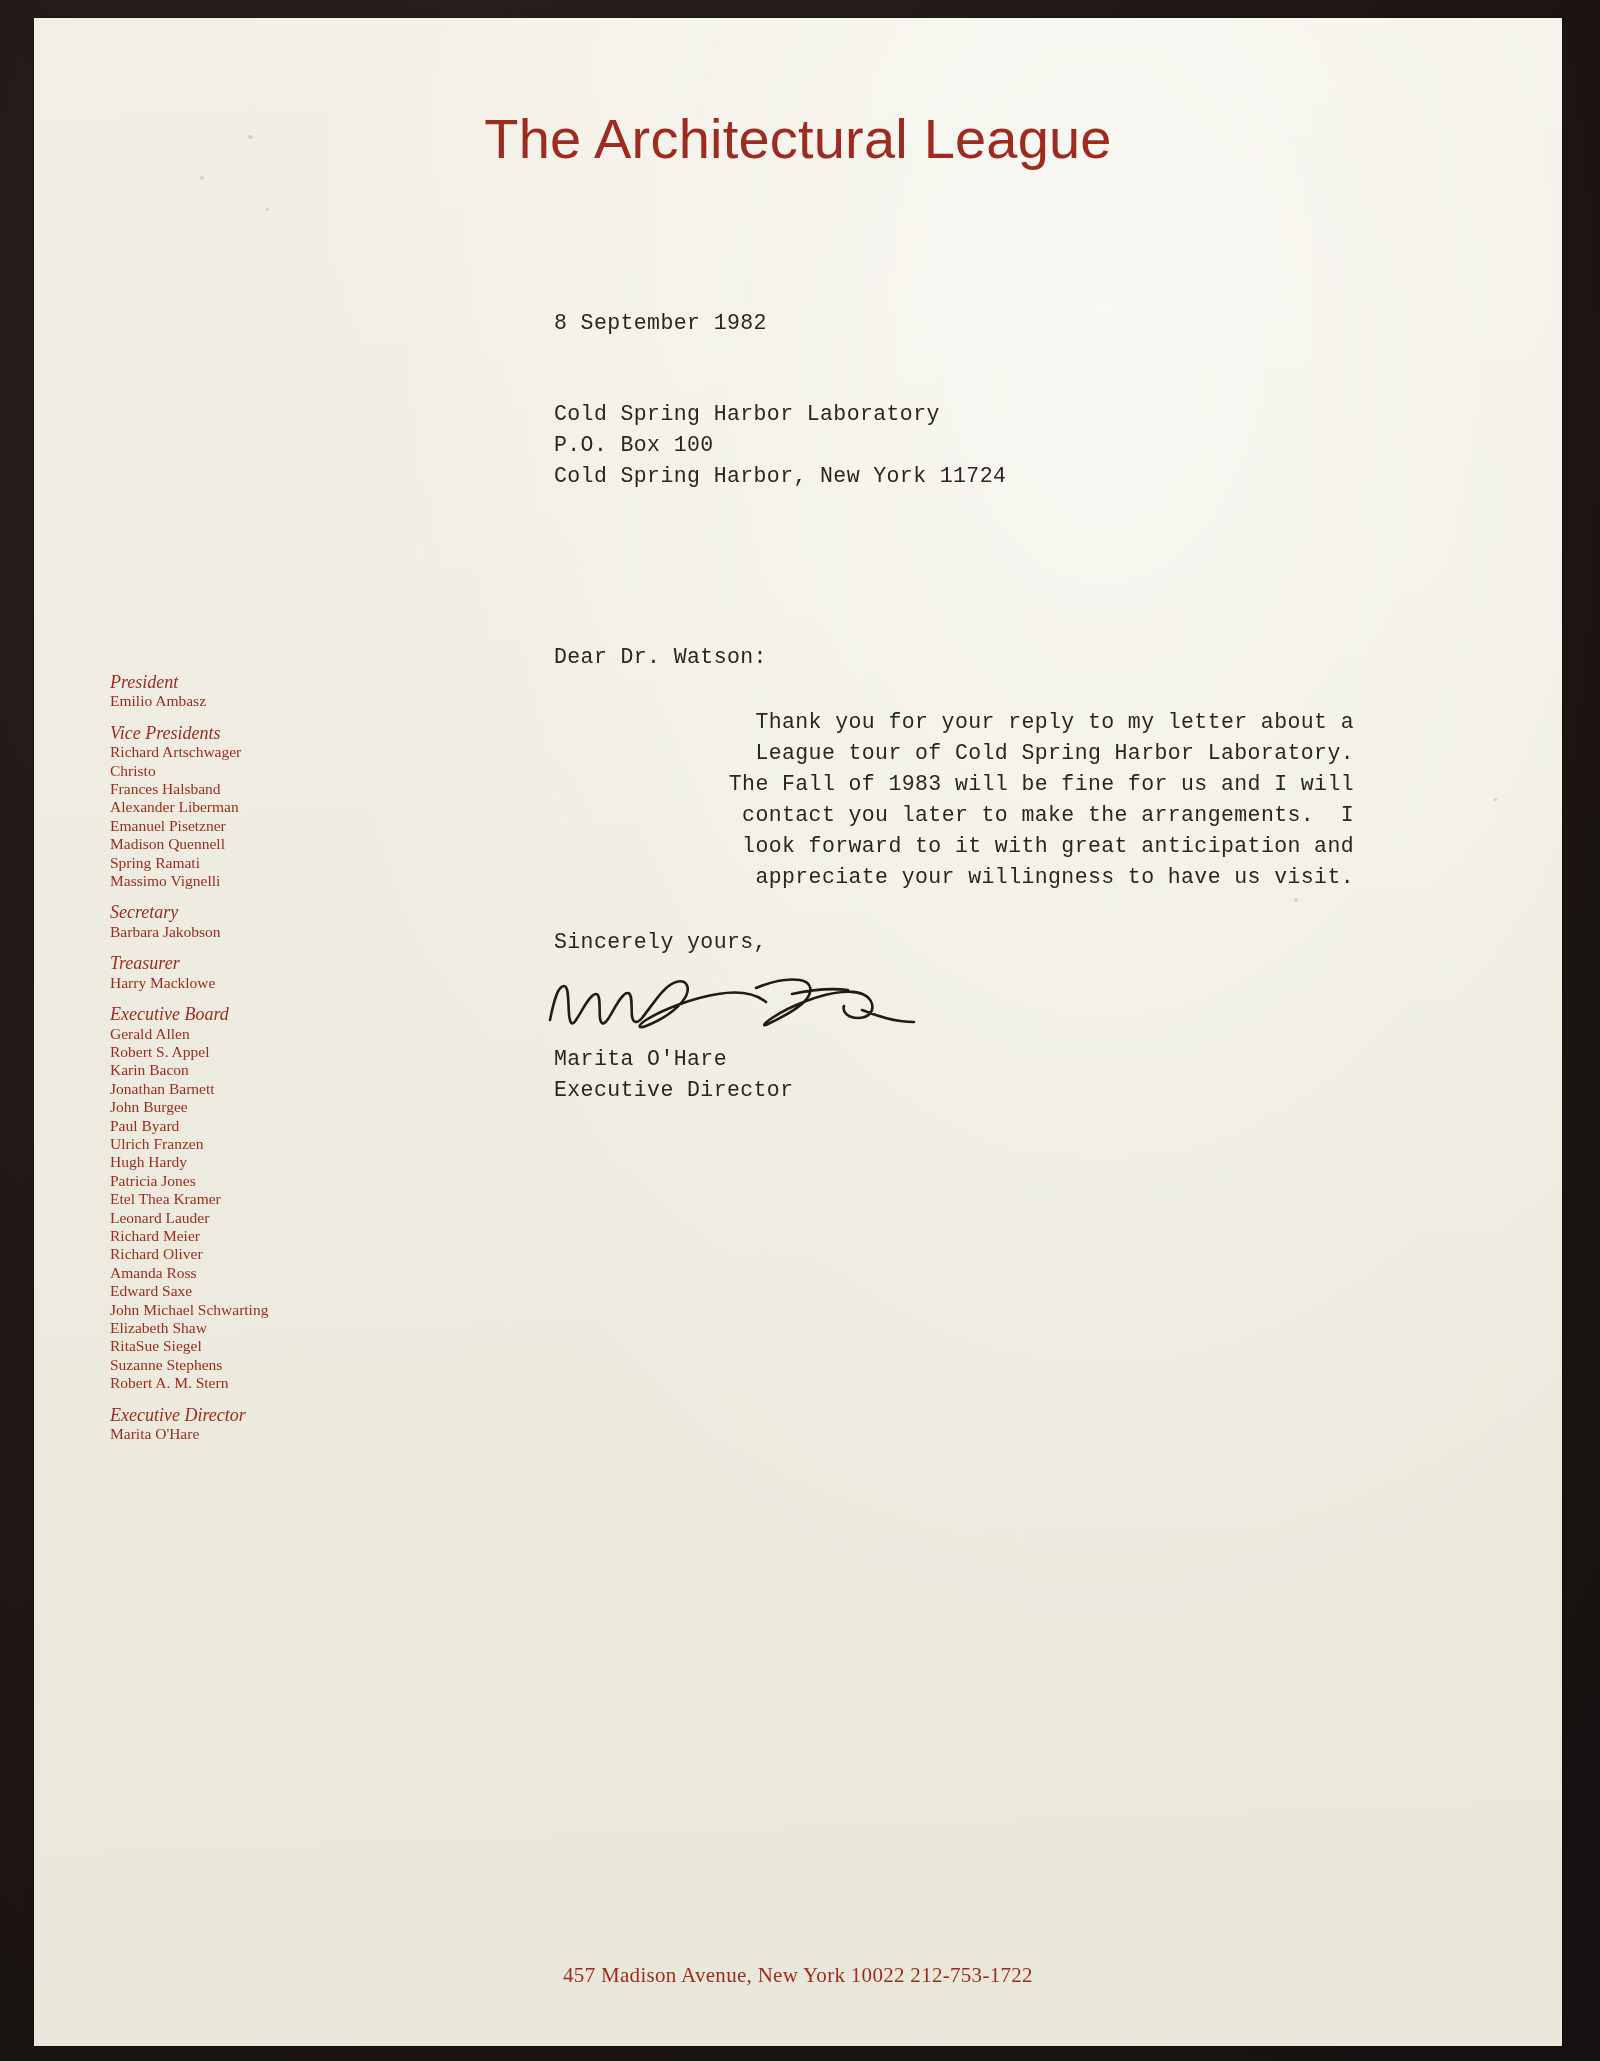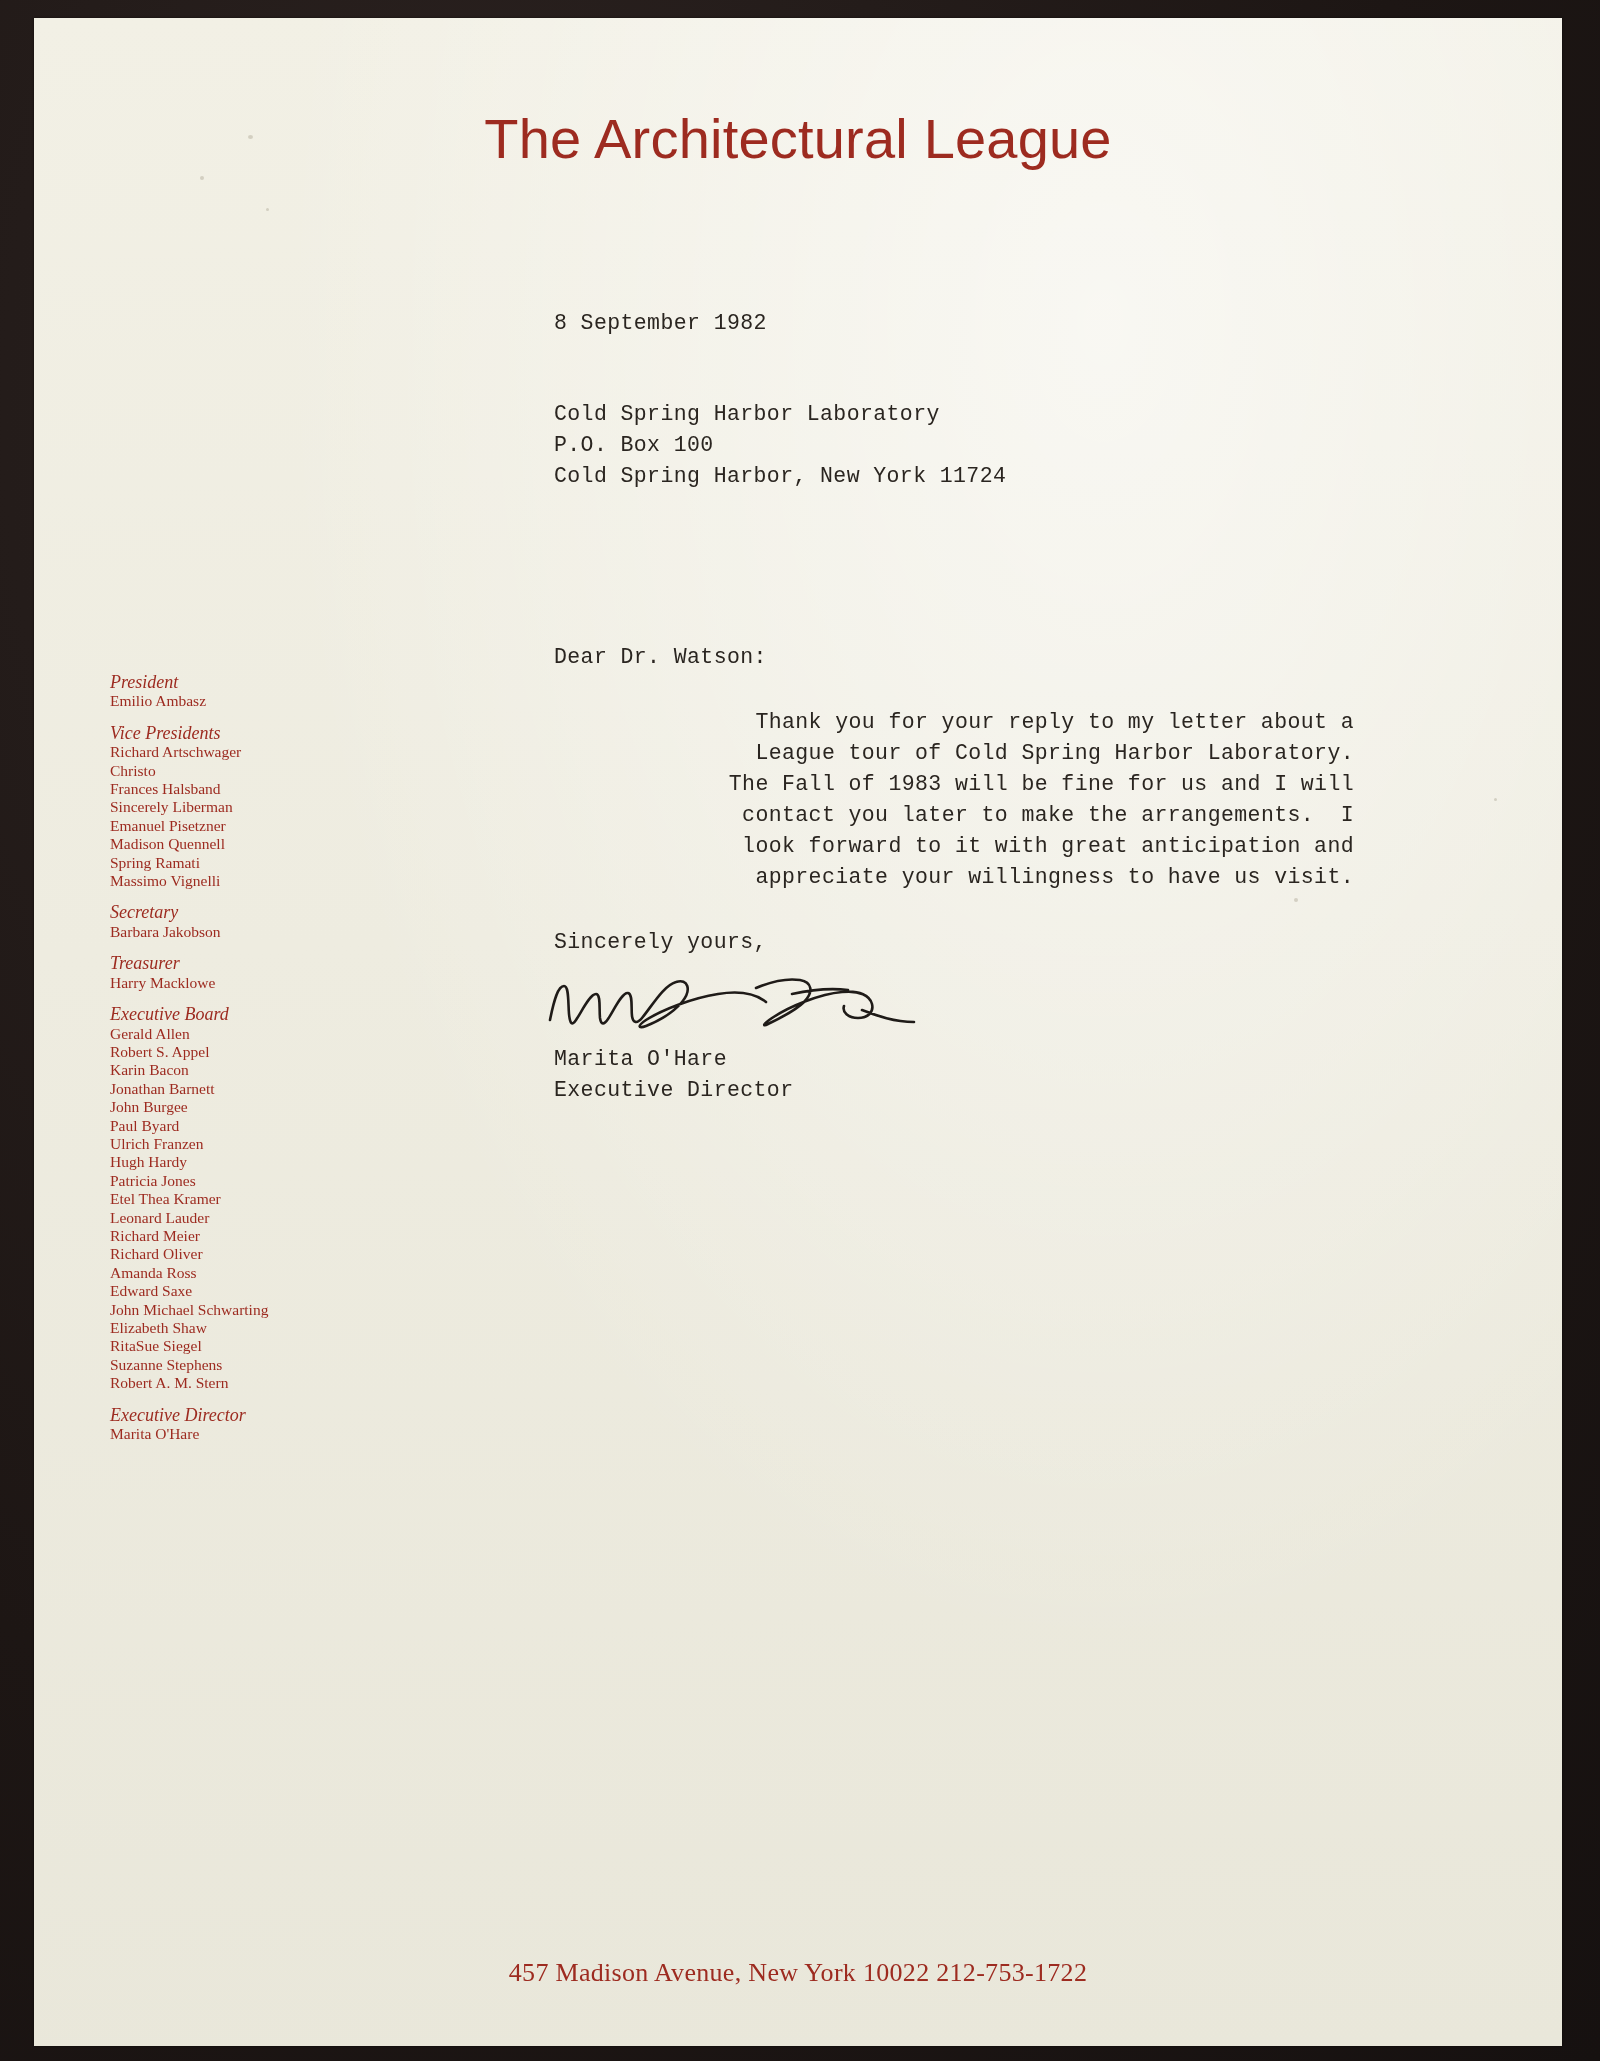--- a/index.html
+++ b/index.html
@@ -106,21 +106,21 @@
   .mh-name { white-space: nowrap; }
 
   .footer {
     position: absolute;
     bottom: 58px;
     left: 0;
     width: 100%;
     text-align: center;
     color: #9d2b20;
     font-family: "Liberation Serif", serif;
-    font-size: 26px;
+    font-size: 21px;
     letter-spacing: 0.3px;
   }
 </style>
 </head>
 <body>
 
 <div class="scan-bg"></div>
 
 <div class="page">
 
@@ -137,21 +137,21 @@
     <div class="mh-group">
       <div class="mh-head">President</div>
       <div class="mh-name">Emilio Ambasz</div>
     </div>
 
     <div class="mh-group">
       <div class="mh-head">Vice Presidents</div>
       <div class="mh-name">Richard Artschwager</div>
       <div class="mh-name">Christo</div>
       <div class="mh-name">Frances Halsband</div>
-      <div class="mh-name">Sincerely Liberman</div>
+      <div class="mh-name">Alexander Liberman</div>
       <div class="mh-name">Emanuel Pisetzner</div>
       <div class="mh-name">Madison Quennell</div>
       <div class="mh-name">Spring Ramati</div>
       <div class="mh-name">Massimo Vignelli</div>
     </div>
 
     <div class="mh-group">
       <div class="mh-head">Secretary</div>
       <div class="mh-name">Barbara Jakobson</div>
     </div>

